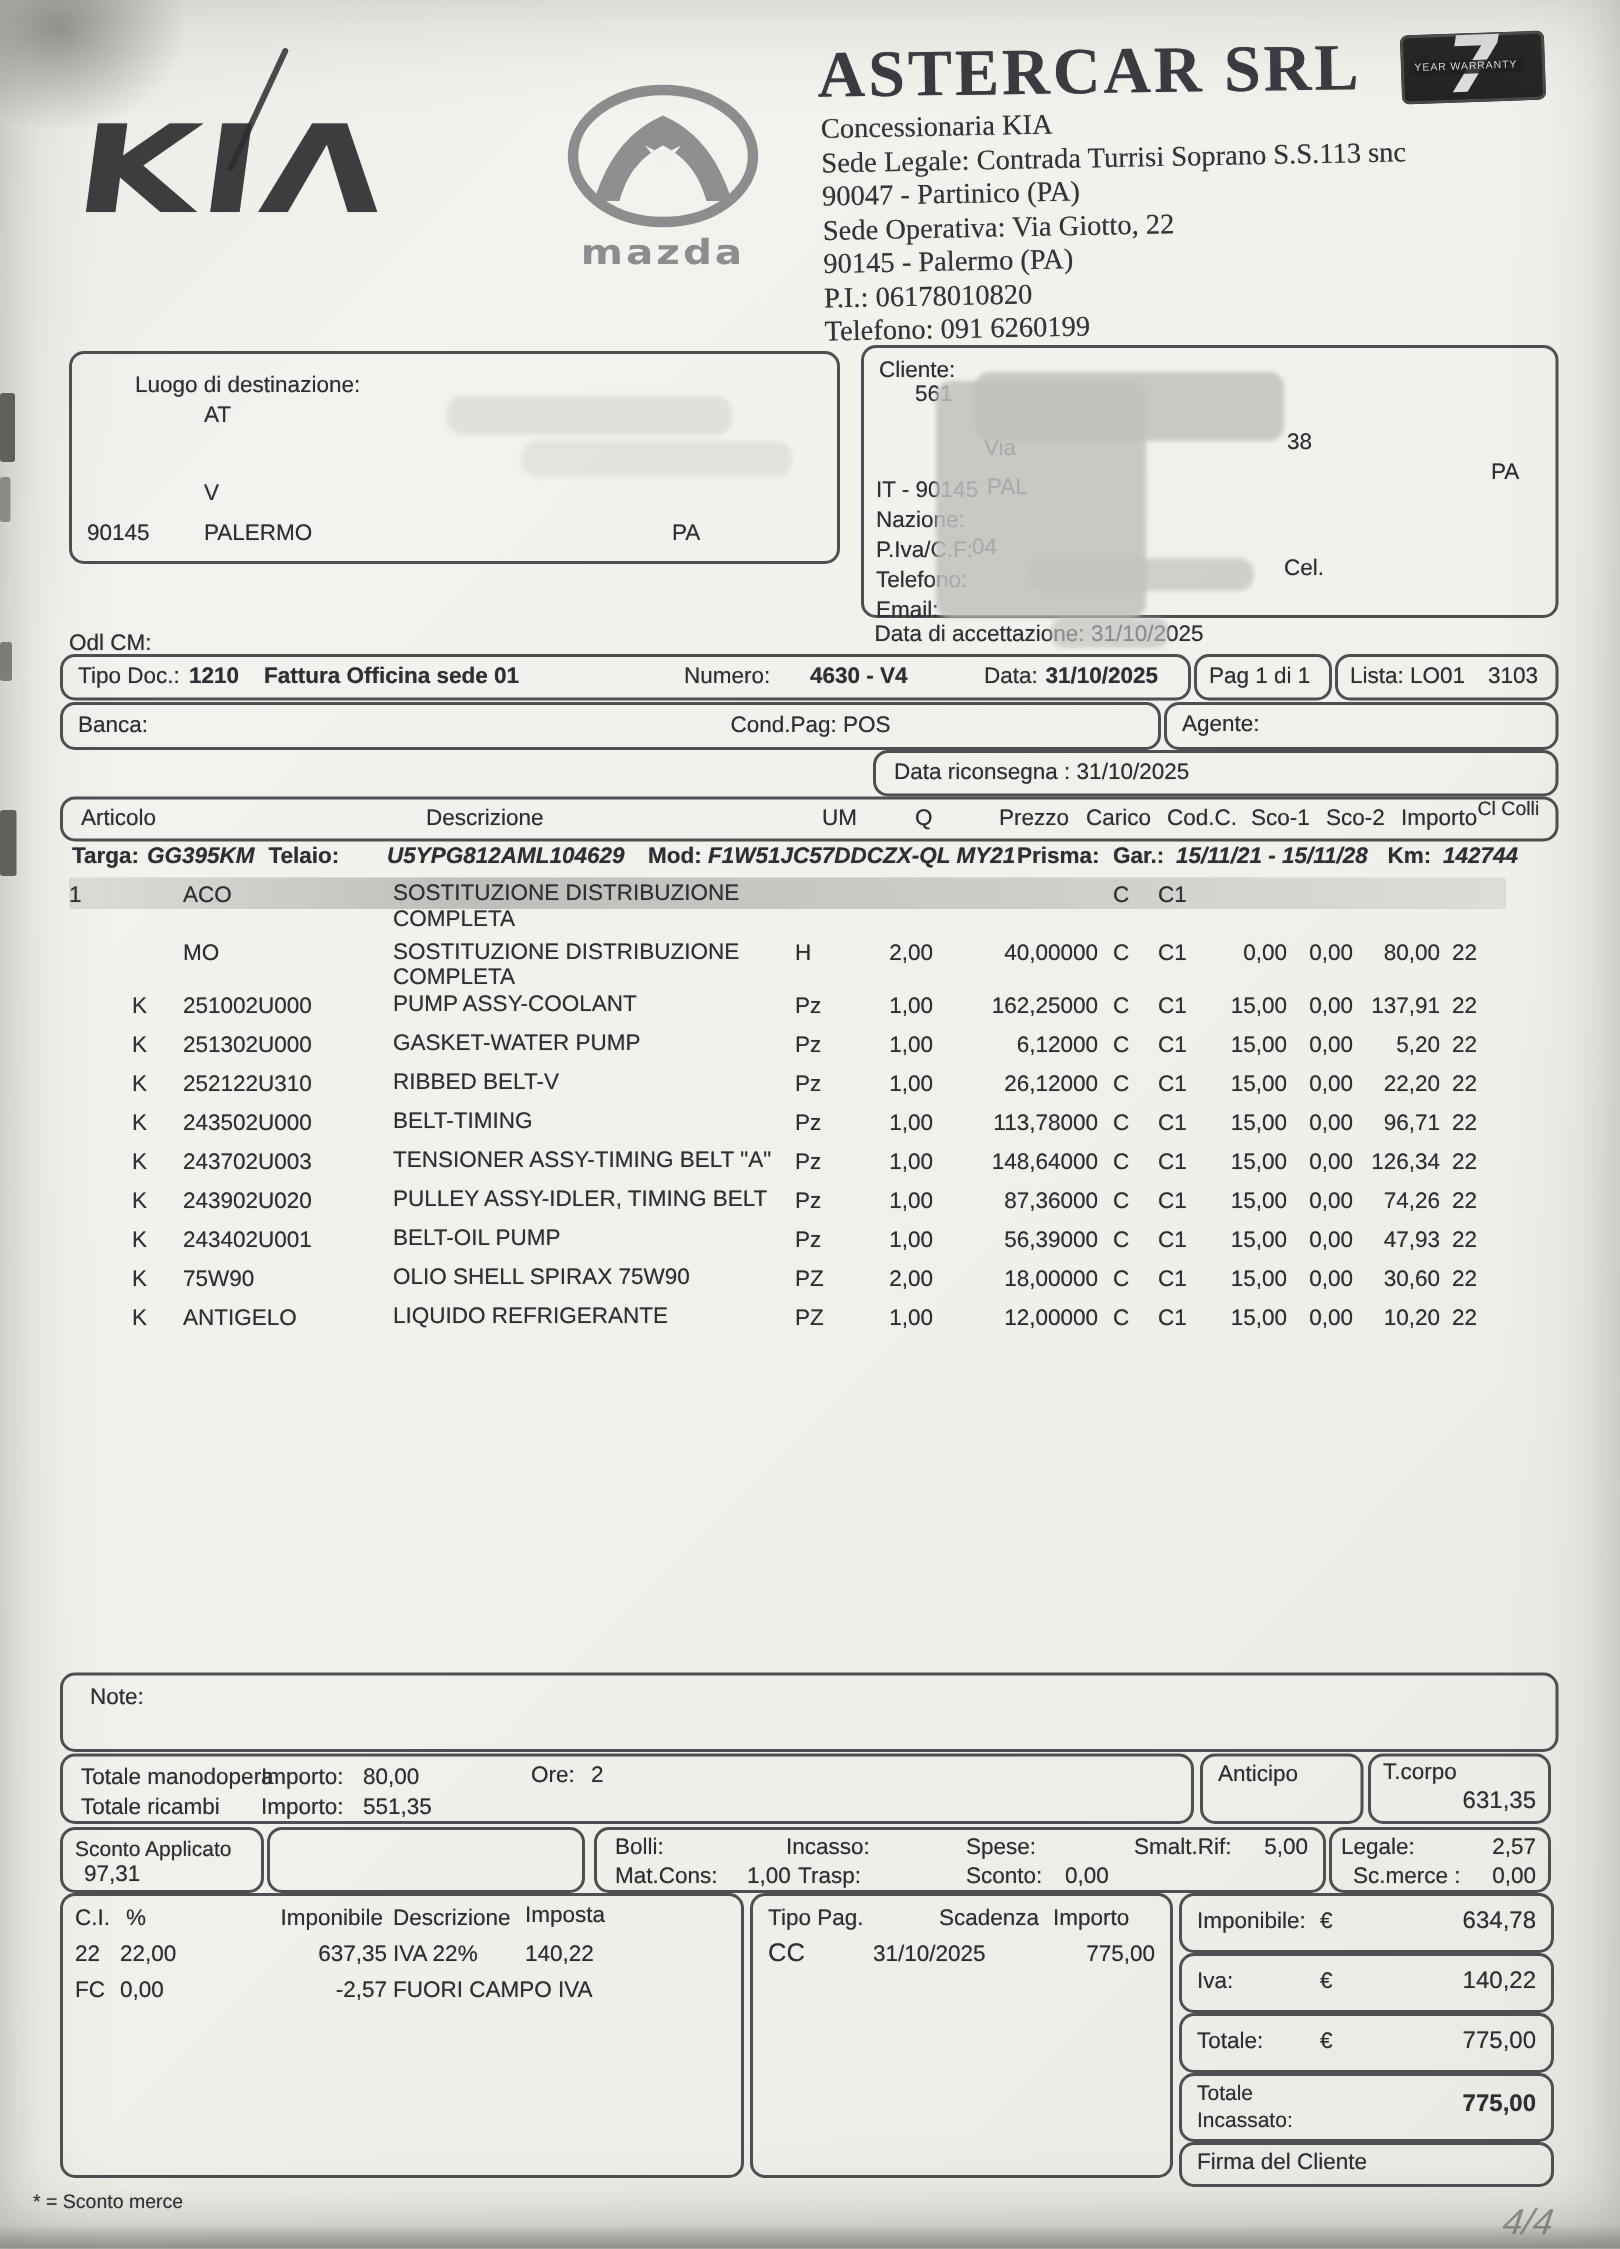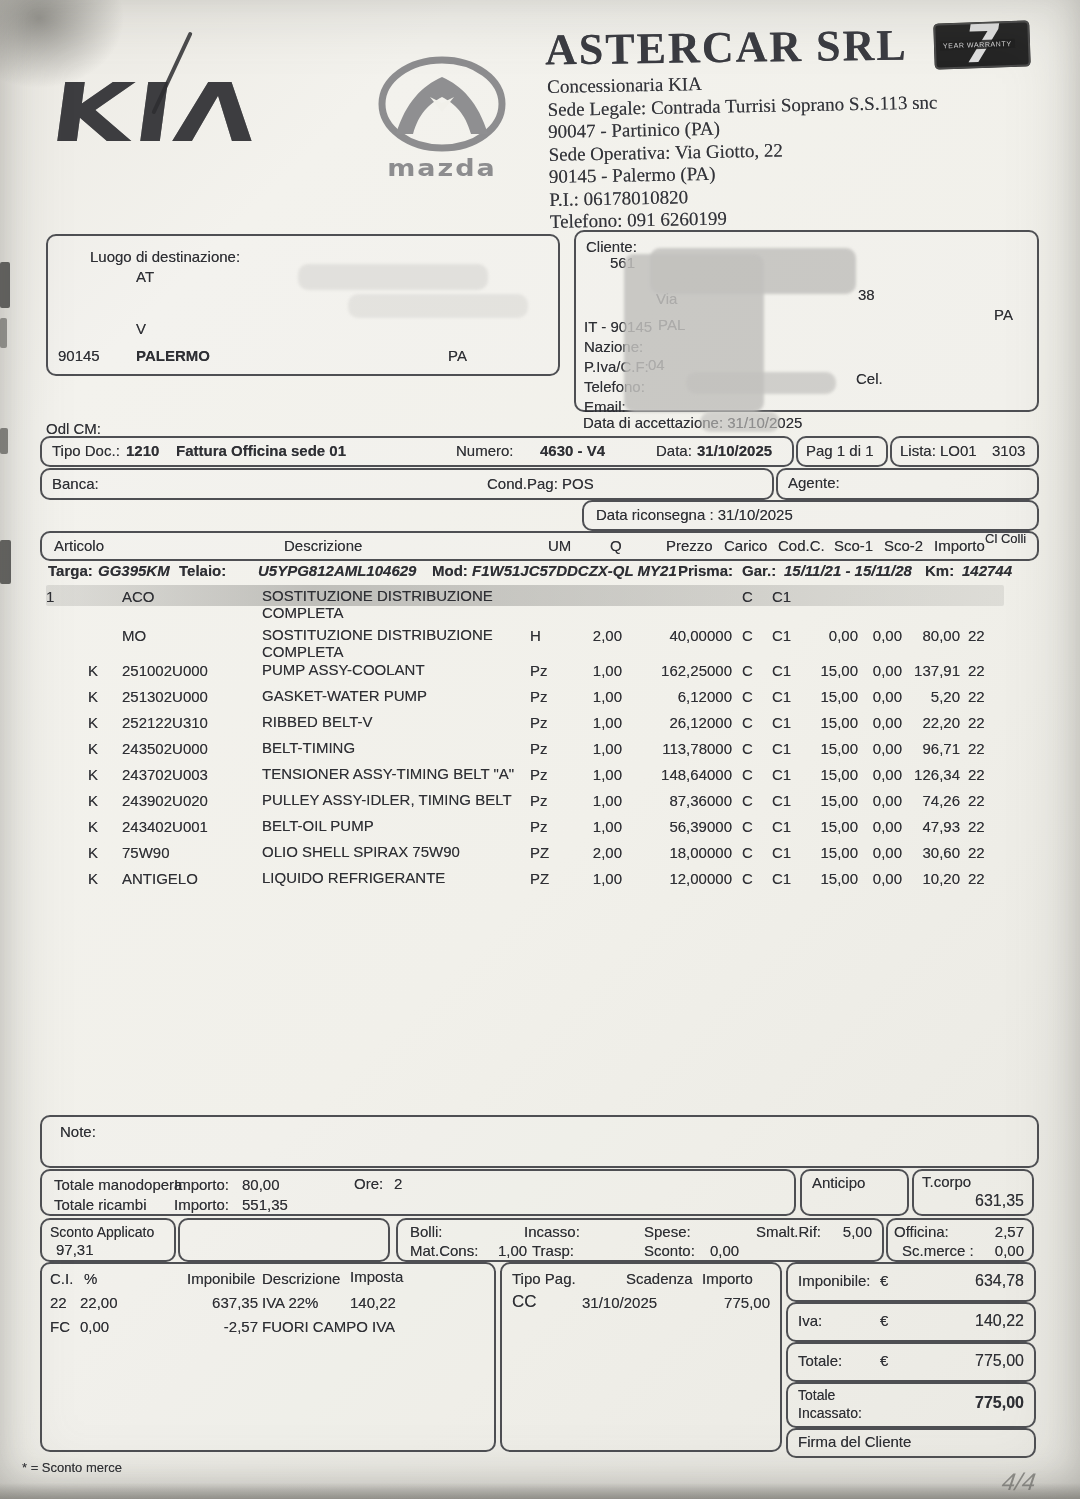--- a/index.html
+++ b/index.html
@@ -110,21 +110,21 @@
   <div class="badge">
     <div class="badge-7">7</div>
     <div class="badge-txt">YEAR WARRANTY</div>
   </div>
 
   <div class="box" style="left:46px;top:234px;width:510px;height:138px;">
     <span class="lbl ink" style="left:42px;top:12px;">Luogo di destinazione:</span>
     <span class="lbl ink" style="left:88px;top:32px;">AT</span>
     <span class="lbl ink" style="left:88px;top:84px;">V</span>
     <span class="lbl ink" style="left:10px;top:111px;">90145</span>
-    <span class="lbl ink" style="left:88px;top:111px;font-weight:bold;">PALERMO</span>
+    <span class="lbl ink" style="left:88px;top:111px;">PALERMO</span>
     <span class="lbl ink" style="left:400px;top:111px;">PA</span>
     <div class="redact" style="left:250px;top:28px;width:190px;height:26px;opacity:.35;"></div>
     <div class="redact" style="left:300px;top:58px;width:180px;height:24px;opacity:.3;"></div>
   </div>
 
   <div class="box" style="left:574px;top:230px;width:461px;height:178px;">
     <span class="lbl ink" style="left:10px;top:6px;">Cliente:</span>
     <span class="lbl ink" style="left:34px;top:22px;">561</span>
     <span class="lbl ink" style="left:80px;top:58px;">Via</span>
     <span class="lbl ink" style="left:282px;top:54px;">38</span>
@@ -388,21 +388,21 @@
     <span class="lbl ink" style="left:246px;top:3px;">Spese:</span>
     <span class="lbl ink" style="left:358px;top:3px;">Smalt.Rif:</span>
     <span class="lbl ink right" style="left:420px;top:3px;width:54px;">5,00</span>
     <span class="lbl ink" style="left:12px;top:22px;">Mat.Cons:</span>
     <span class="lbl ink" style="left:100px;top:22px;">1,00</span>
     <span class="lbl ink" style="left:134px;top:22px;">Trasp:</span>
     <span class="lbl ink" style="left:246px;top:22px;">Sconto:</span>
     <span class="lbl ink" style="left:312px;top:22px;">0,00</span>
   </div>
   <div class="box" style="left:886px;top:1218px;width:144px;height:40px;">
-    <span class="lbl ink" style="left:6px;top:3px;">Officina:</span>
+    <span class="lbl ink" style="left:6px;top:3px;">Legale:</span>
     <span class="lbl ink right" style="right:8px;top:3px;">2,57</span>
     <span class="lbl ink" style="left:14px;top:22px;">Sc.merce :</span>
     <span class="lbl ink right" style="right:8px;top:22px;">0,00</span>
   </div>
 
   <div class="box" style="left:40px;top:1262px;width:452px;height:186px;">
     <span class="lbl ink" style="left:8px;top:6px;">C.I.</span>
     <span class="lbl ink" style="left:42px;top:6px;">%</span>
     <span class="lbl ink" style="left:145px;top:6px;">Imponibile</span>
     <span class="lbl ink" style="left:220px;top:6px;">Descrizione</span>

